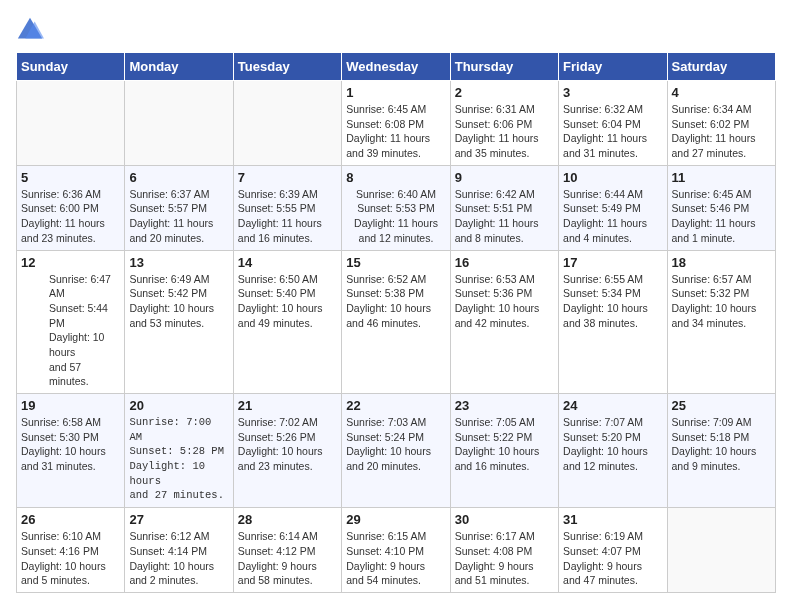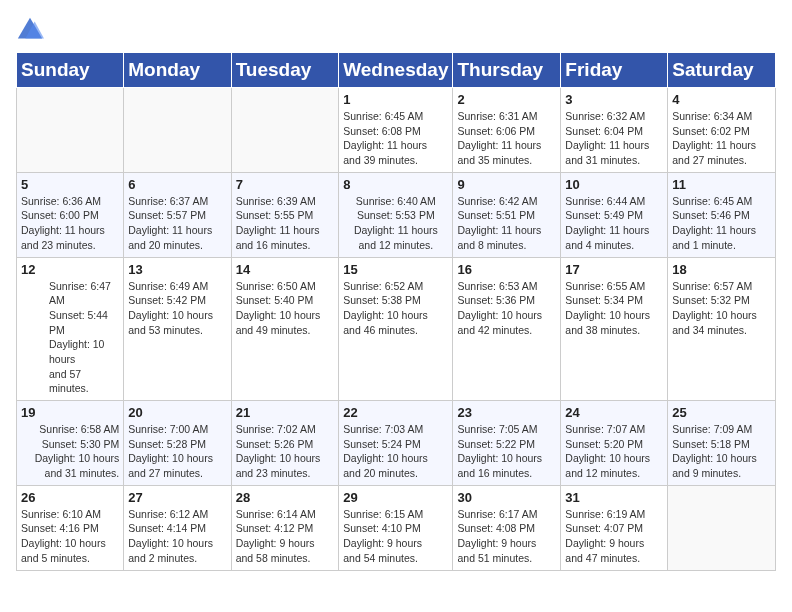--- a/index.html
+++ b/index.html
@@ -44,21 +44,21 @@
       font-size: 14px;
       color: #444;
     }
     .calendar {
       width: 100%;
       border-collapse: collapse;
     }
     .calendar th {
       background-color: #3355aa;
       color: #fff;
-      font-size: 19px;
+      font-size: 13px;
       font-weight: bold;
       padding: 6px 4px;
       text-align: left;
       border: 1px solid #fff;
     }
     .calendar td {
       border: 1px solid #ccc;
       vertical-align: top;
       padding: 4px;
       width: calc(100% / 7);
@@ -248,28 +248,28 @@
           <div class="day-number">18</div>
           <div class="day-info" style="white-space: pre-line;">Sunrise: 6:57 AM
 Sunset: 5:32 PM
 Daylight: 10 hours
 and 34 minutes.</div>
         </td>
       </tr>
       <tr>
         <td>
           <div class="day-number">19</div>
-          <div class="day-info" style="white-space: pre-line; text-align: right;">Sunrise: 6:58 AM
+          <div class="day-info" style="white-space: pre-line;">Sunrise: 6:58 AM
 Sunset: 5:30 PM
 Daylight: 10 hours
 and 31 minutes.</div>
         </td>
         <td>
           <div class="day-number">20</div>
-          <div class="day-info" style="white-space: pre-line;">Sunrise: 7:00 AM
+          <div class="day-info" style="white-space: pre-line; font-family: Liberation Mono, monospace;">Sunrise: 7:00 AM
 Sunset: 5:28 PM
 Daylight: 10 hours
 and 27 minutes.</div>
         </td>
         <td>
           <div class="day-number">21</div>
           <div class="day-info" style="white-space: pre-line;">Sunrise: 7:02 AM
 Sunset: 5:26 PM
 Daylight: 10 hours
 and 23 minutes.</div>

